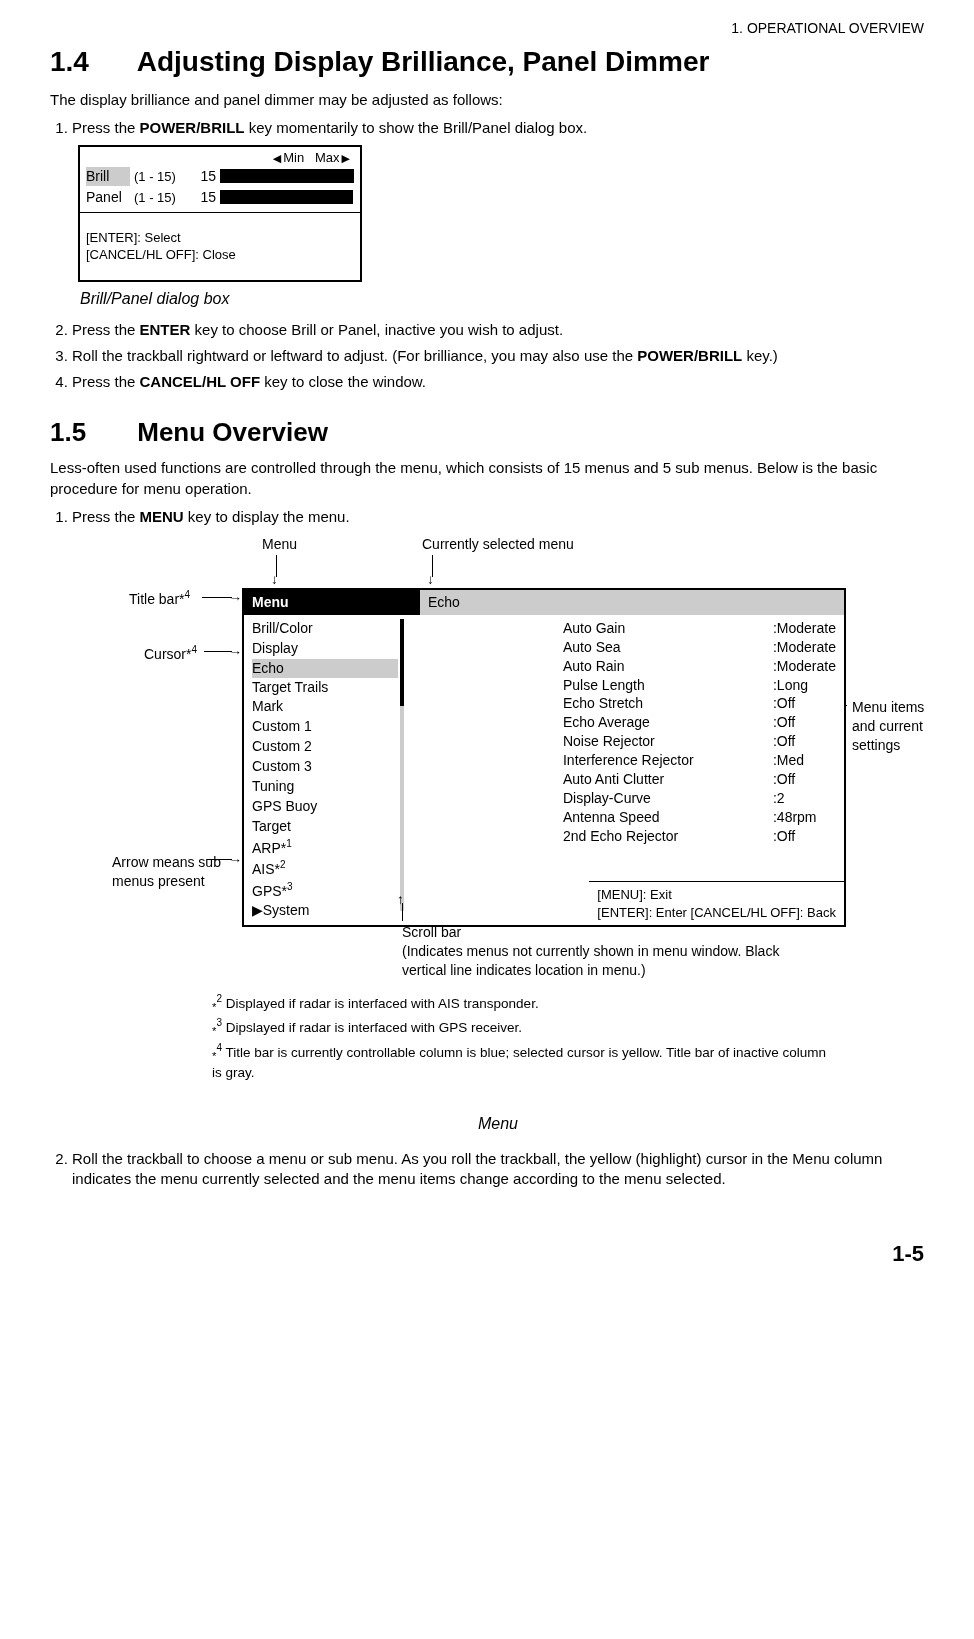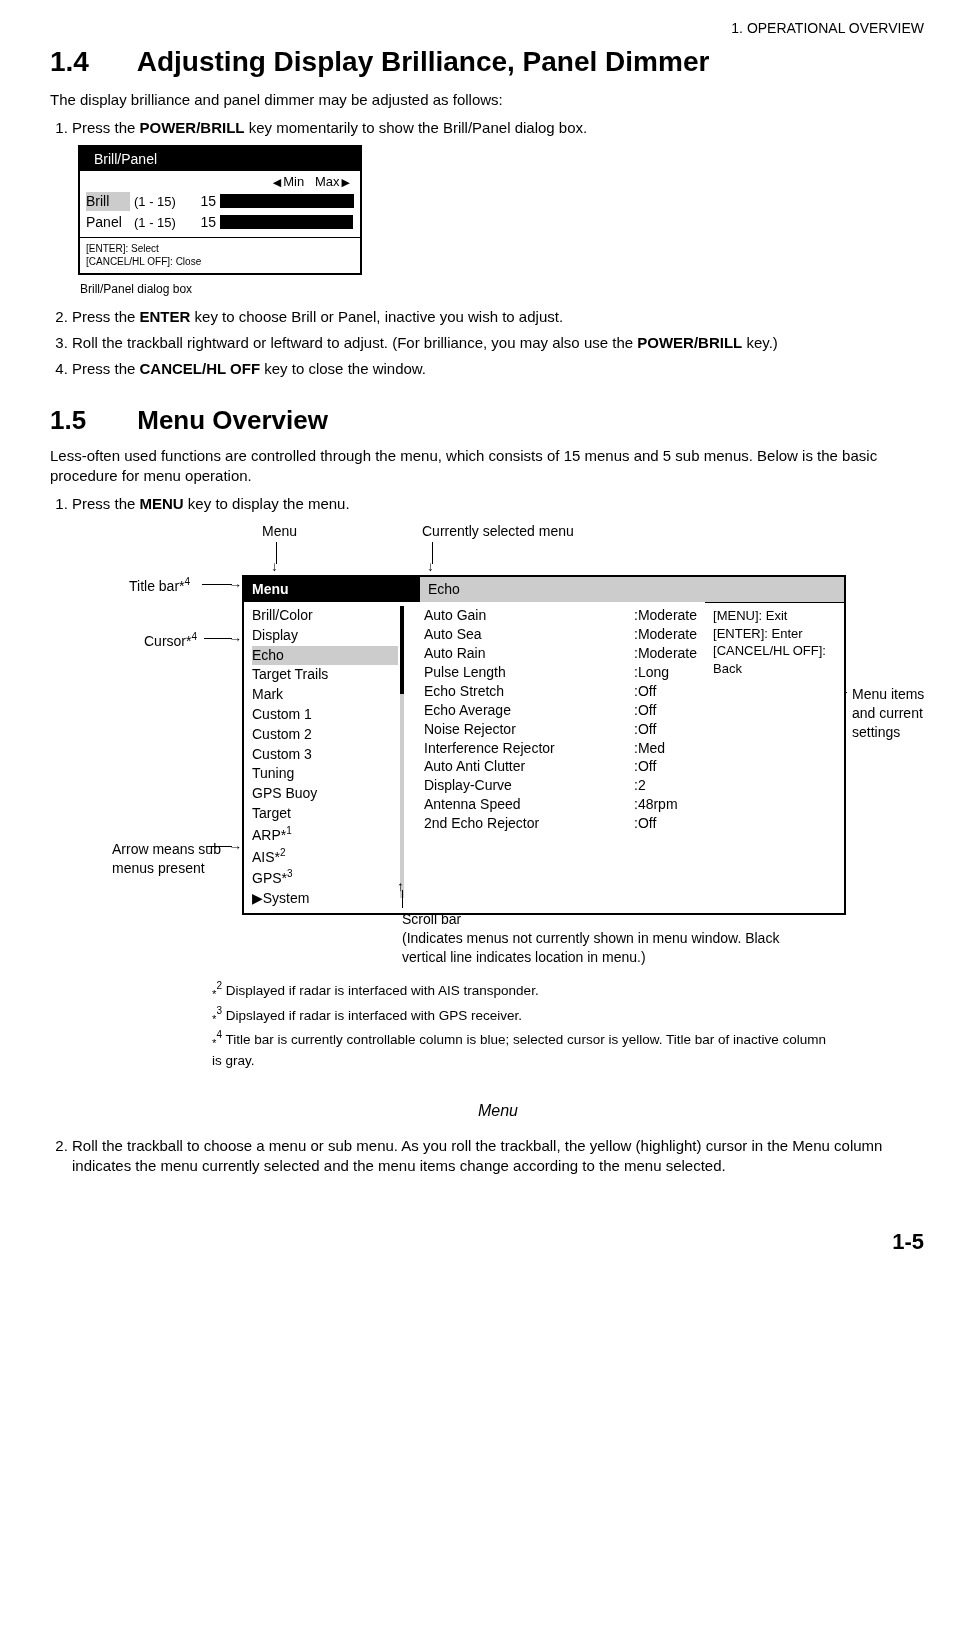--- a/index.html
+++ b/index.html
@@ -46,24 +46,24 @@
   .bp-row { display:flex; align-items:center; padding:1px 0; gap:4px;}
   .bp-label { width:44px; }
   .bp-label.sel { background:#ccc; }
   .bp-range { width:56px; font-size:13px; }
   .bp-val { width:22px; text-align:right; }
   .bp-bar-wrap { flex:1; height:14px; }
   .bp-bar { height:14px; background:#000; width:100%; }
   .bp-bar2 { height:12px; background:#000; width:98%; border:1px solid #000; }
   .bp-footer {
     border-top:1px solid #000;
-    padding:4px 6px;
-    font-size:10px;
-  }
-  .caption { margin:4px 0 10px 8px; font-size:12px; }
+    padding:16px 6px;
+    font-size:13px;
+  }
+  .caption { font-style: italic; margin:4px 0 10px 8px; font-size:16px; }
   .caption-center { font-style: italic; text-align:center; margin:10px 0 14px 0; font-size:16px;}
 
   
   .menu-figure {
     margin: 6px auto 6px auto;
     position: relative;
     width: 860px;
     height: 570px;
     font-size: 13.5px;
   }
@@ -101,21 +101,22 @@
     width:4px; height:94%;
     background:#ccc;
   }
   .mb-scrollbar .thumb {
     width:4px; background:#000;
     height:30%; margin-top:0;
   }
   .mb-right {
     flex:1;
     display:flex;
-    flex-direction:row;
+    flex-direction:column;
+    align-items:flex-end;
   }
   .mb-right-items {
     padding:4px 8px 4px 12px;
     flex:1;
   }
   .mb-setting-row { display:flex; }
   .mb-setting-name { width:210px; }
   .mb-setting-val { flex:1; }
   .mb-footer {
     border-top:1px solid #000;
@@ -150,21 +151,20 @@
   <span>Adjusting Display Brilliance, Panel Dimmer</span>
 </h1>
 
 <p>The display brilliance and panel dimmer may be adjusted as follows:</p>
 
 <ol class="steps">
   <li>
     <span>Press the </span><span class="bold">POWER/BRILL</span><span> key momentarily to show the Brill/Panel dialog box.</span>
 
     <div class="brill-panel">
-      <div class="bp-title">Brill/Panel</div>
       <div class="bp-body">
         <div class="bp-header-row">
           <span class="tri-left"></span><span>Min</span>&nbsp;&nbsp;&nbsp;<span>Max</span><span class="tri-right"></span>
         </div>
         <div class="bp-row">
           <span class="bp-label sel">Brill</span>
           <span class="bp-range">(1 - 15)</span>
           <span class="bp-val">15</span>
           <span class="bp-bar-wrap">
               <div class="bp-bar"></div>

